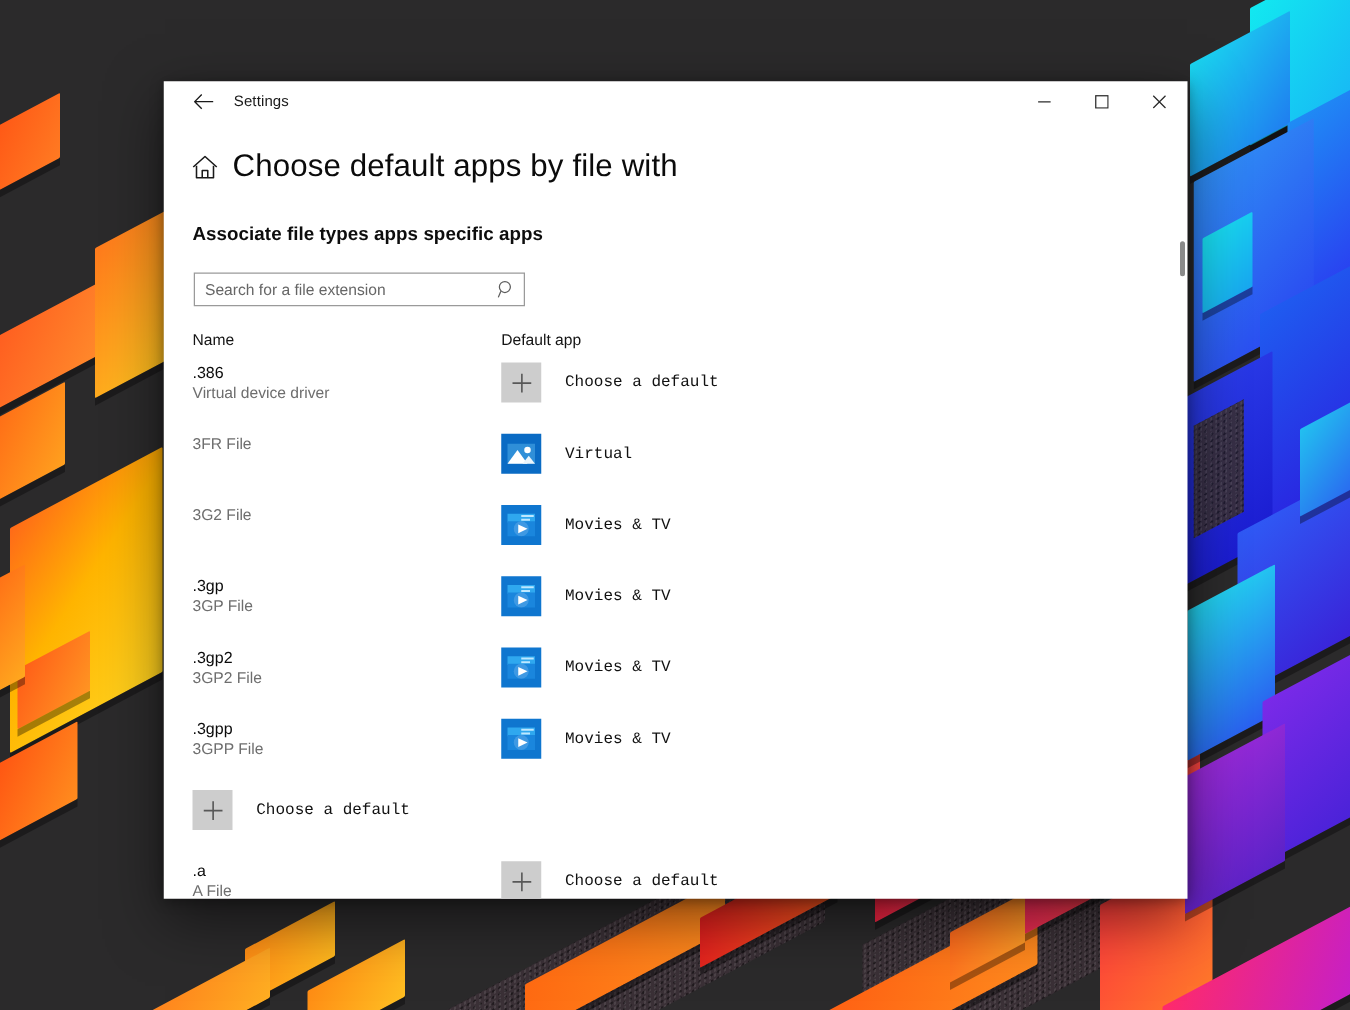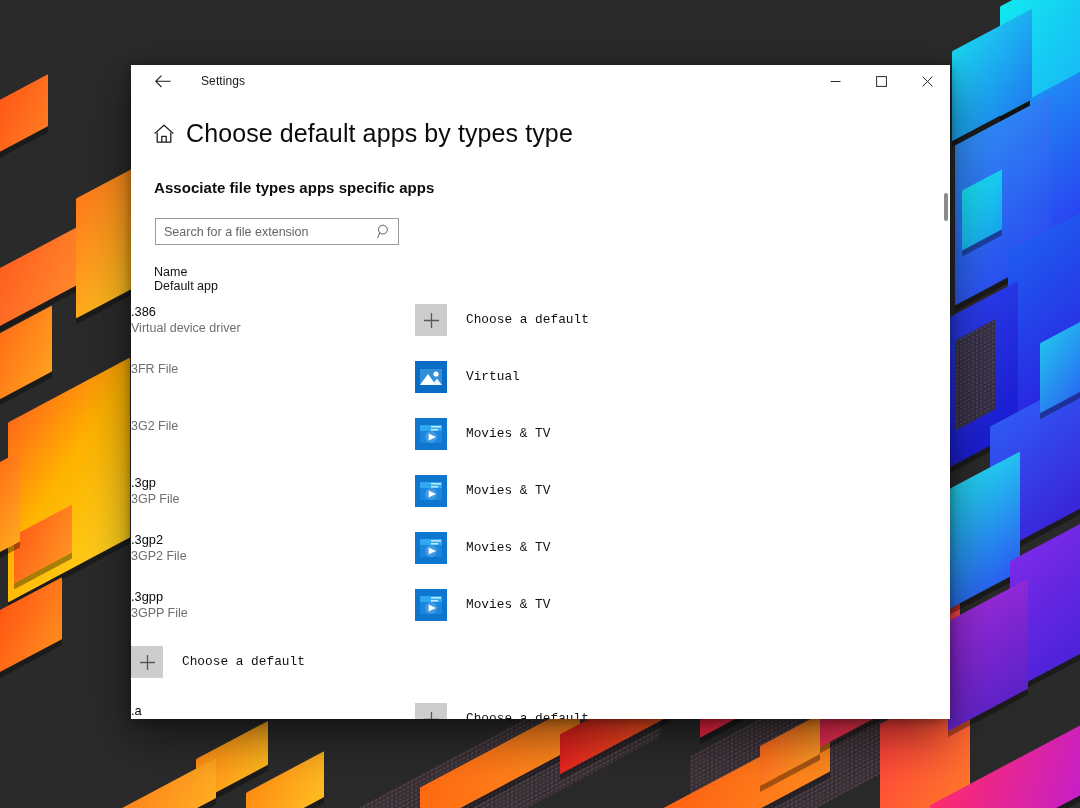--- a/index.html
+++ b/index.html
@@ -38,21 +38,21 @@
   #titlebar{
     position:relative; height:32px; width:100%;
     display:flex; align-items:center;
   }
   #back-btn{
     width:44px; height:32px; display:flex; align-items:center; justify-content:center;
     margin-left:10px;
   }
   #back-btn svg{ display:block; }
   #app-title{
-    font-size:12px; color:#1a1a1a; margin-left:16px; letter-spacing:.1px;
+    font-size:12px; color:#1a1a1a; margin-left:2px; letter-spacing:.1px;
   }
   .wc-group{ position:absolute; right:0; top:0; display:flex; height:32px; }
   .wc{
     width:46px; height:32px; display:flex; align-items:center; justify-content:center;
   }
   .wc svg{ display:block; }
 
   
   #content{ position:relative; padding:0 0 0 0; height:622px; overflow:hidden; }
 
@@ -61,42 +61,42 @@
   }
   #home-icon{ width:22px; height:22px; margin-right:11px; }
   #page-title{
     font-size:25px; color:#0b0b0b; font-weight:400; letter-spacing:.1px;
   }
   #subtitle{
     margin:31px 0 0 23px; font-size:15px; color:#0d0d0d; letter-spacing:.05px;
   }
 
   #search-box{
-    position:relative; margin:22px 0 0 24px; width:244px; height:27px;
+    position:relative; margin:22px 0 0 24px; width:265px; height:27px;
     border:1px solid #9a9a9a; background:#fff;
     display:flex; align-items:center;
   }
   #search-input{
     border:0; outline:0; background:transparent; height:25px;
     font-family:"Liberation Sans", sans-serif; font-size:12.5px;
     color:#2b2b2b; padding:0 26px 0 8px; width:100%;
   }
   #search-input::placeholder{ color:#666; opacity:1; }
   #search-icon{ position:absolute; right:7px; top:5px; }
 
   
   #col-head{
     display:flex; margin:20px 0 0 0; padding-left:23px;
-    font-size:12.5px; color:#141414;flex-direction:column;
+    font-size:12.5px; color:#141414;
   }
   .col-name{ width:247px; }
   .rows{ margin-top:9px; }
   .row{
     display:flex; align-items:flex-start;
-    height:57px;gap:37px;
+    padding-left:23px; height:57px;
   }
   .cell-name{ width:247px; padding-top:2px; }
   .ext{ font-size:12.8px; color:#0a0a0a; line-height:16px; }
   .desc{ font-size:12.5px; color:#6e6e6e; line-height:17px; }
   .cell-app{ display:flex; align-items:flex-end; padding-top:2px;font-family:Liberation Mono, monospace; }
   .app-icon{
     width:32px; height:32px; flex:0 0 32px; position:relative;
     display:flex; align-items:center; justify-content:center;
   }
   .app-icon.plus{ background:#cdcdcd; }
@@ -187,21 +187,21 @@
     </div>
 
     <div id="content">
 
       <div id="page-head">
         <svg id="home-icon" viewBox="0 0 22 22">
           <path d="M1.6 10.6 L11 2.2 L20.4 10.6" fill="none" stroke="#1a1a1a" stroke-width="1.25" stroke-linejoin="round"></path>
           <path d="M4.2 9.6 V19.2 H17.8 V9.6" fill="none" stroke="#1a1a1a" stroke-width="1.25" stroke-linejoin="round"></path>
           <path d="M8.8 19.2 V13.4 H13.2 V19.2" fill="none" stroke="#1a1a1a" stroke-width="1.25" stroke-linejoin="round"></path>
         </svg>
-        <h1 id="page-title">Choose default apps by types type</h1>
+        <h1 id="page-title">Choose default apps by file with</h1>
       </div>
 
       <h2 id="subtitle">Associate file types apps specific apps</h2>
 
       <div id="search-box">
         <input id="search-input" type="text" value="" placeholder="Search for a file extension" style="">
         <svg id="search-icon" width="14" height="15" viewBox="0 0 14 15">
           <circle cx="5.9" cy="5.6" r="4.4" fill="none" stroke="#5c5c5c" stroke-width="1"></circle>
           <path d="M2.7 9.0 L0.6 13.9" fill="none" stroke="#5c5c5c" stroke-width="1"></path>
         </svg>

